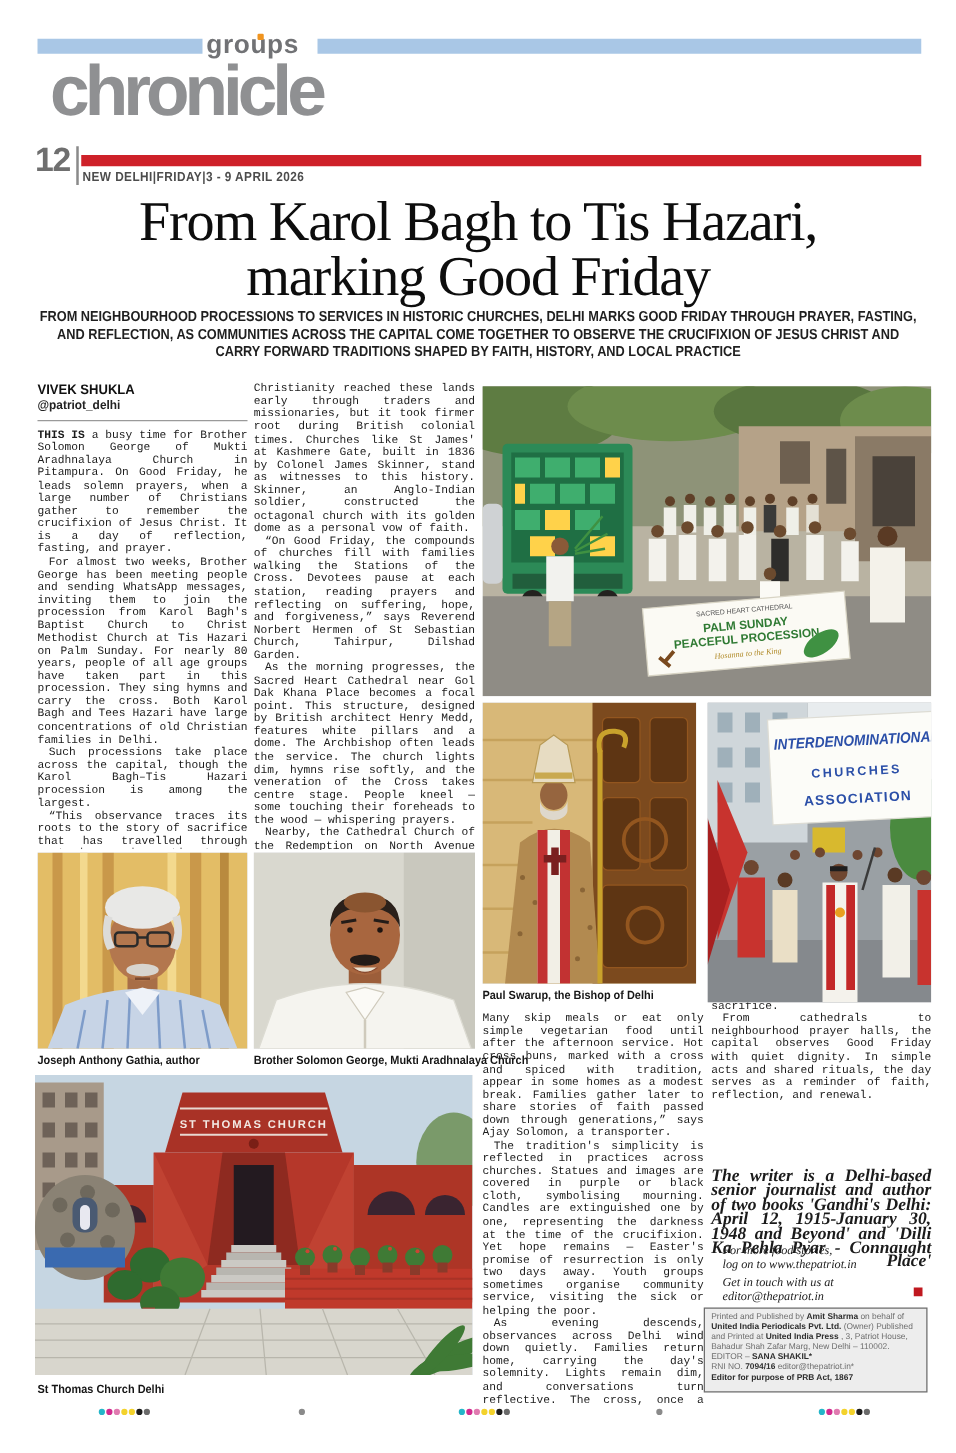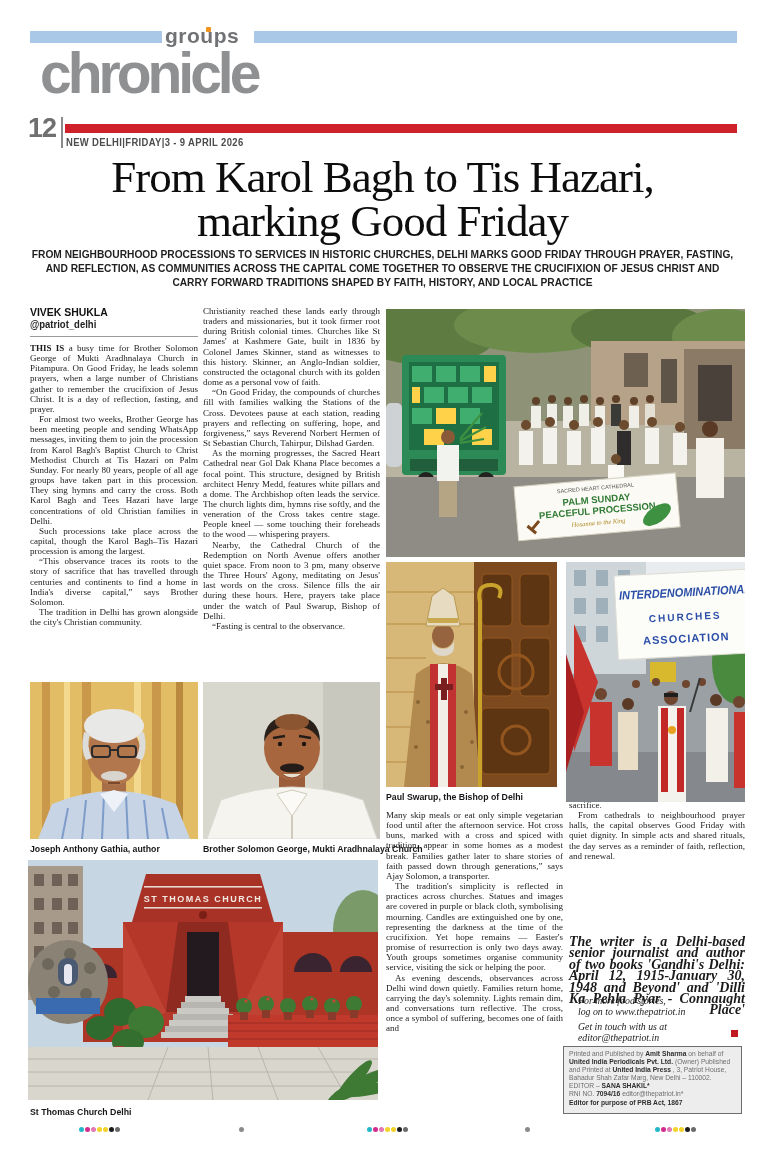--- a/index.html
+++ b/index.html
@@ -22,21 +22,21 @@
   
   .headline{position:absolute;left:0;top:155px;width:765px;text-align:center;font-family:"Liberation Serif",serif;font-size:45px;line-height:44px;letter-spacing:-1px;color:#0d0d0d}
   .subhead{position:absolute;left:-20px;top:247px;width:805px;text-align:center;font-size:11.6px;line-height:13.8px;font-weight:bold;color:#1f1f1f;transform:scaleX(.88);transform-origin:center}
 
   
   .byline-name{position:absolute;left:30px;top:306px;font-size:11px;font-weight:bold;color:#111;transform:scaleX(.95);transform-origin:left}
   .byline-handle{position:absolute;left:30px;top:319px;font-size:10px;font-weight:bold;color:#222;transform:scaleX(.95);transform-origin:left}
   .byline-rule{position:absolute;left:30px;top:336px;width:168px;height:1px;background:#9a9a9a}
 
   
-  .bodycol{position:absolute;font-family:Liberation Serif, serif;font-size:9px;line-height:10.15px;text-align:justify;color:#1b1b1b;overflow:hidden}
+  .bodycol{position:absolute;font-family:Liberation Mono, monospace;font-size:9px;line-height:10.15px;text-align:justify;color:#1b1b1b;overflow:hidden}
   .col1{left:30px;top:343px;width:168px;height:336px}
   .col2{left:203px;top:306px;width:177px;height:374px}
   .col3{left:386px;top:810px;width:177px;height:314px}
   .col4{left:569px;top:800px;width:176px;height:130px}
   .para{text-indent:9px}
   .para.first{text-indent:0}
   .para b{font-weight:bold}
 
   
   .photo{position:absolute;overflow:hidden;background:#ddd}

